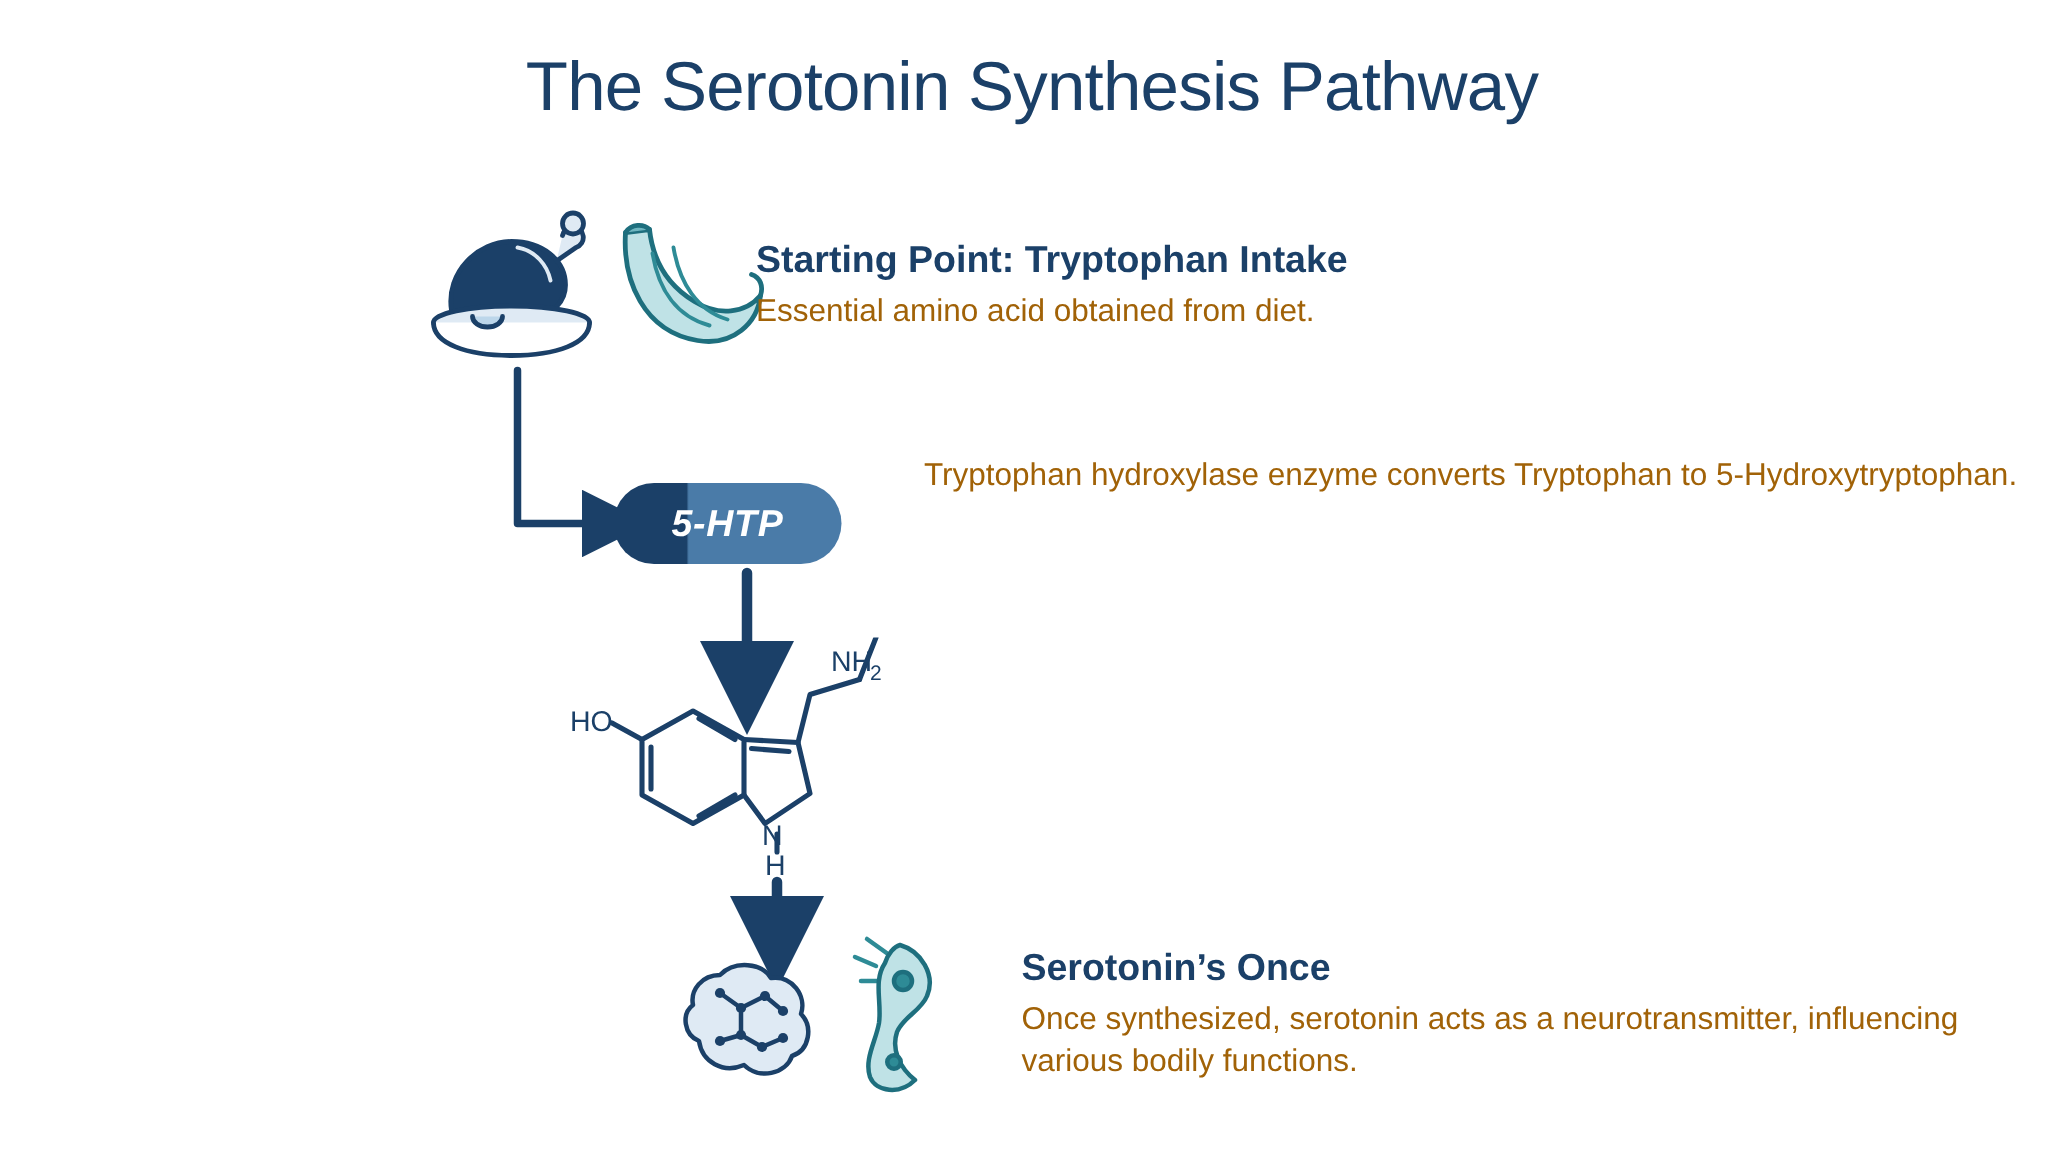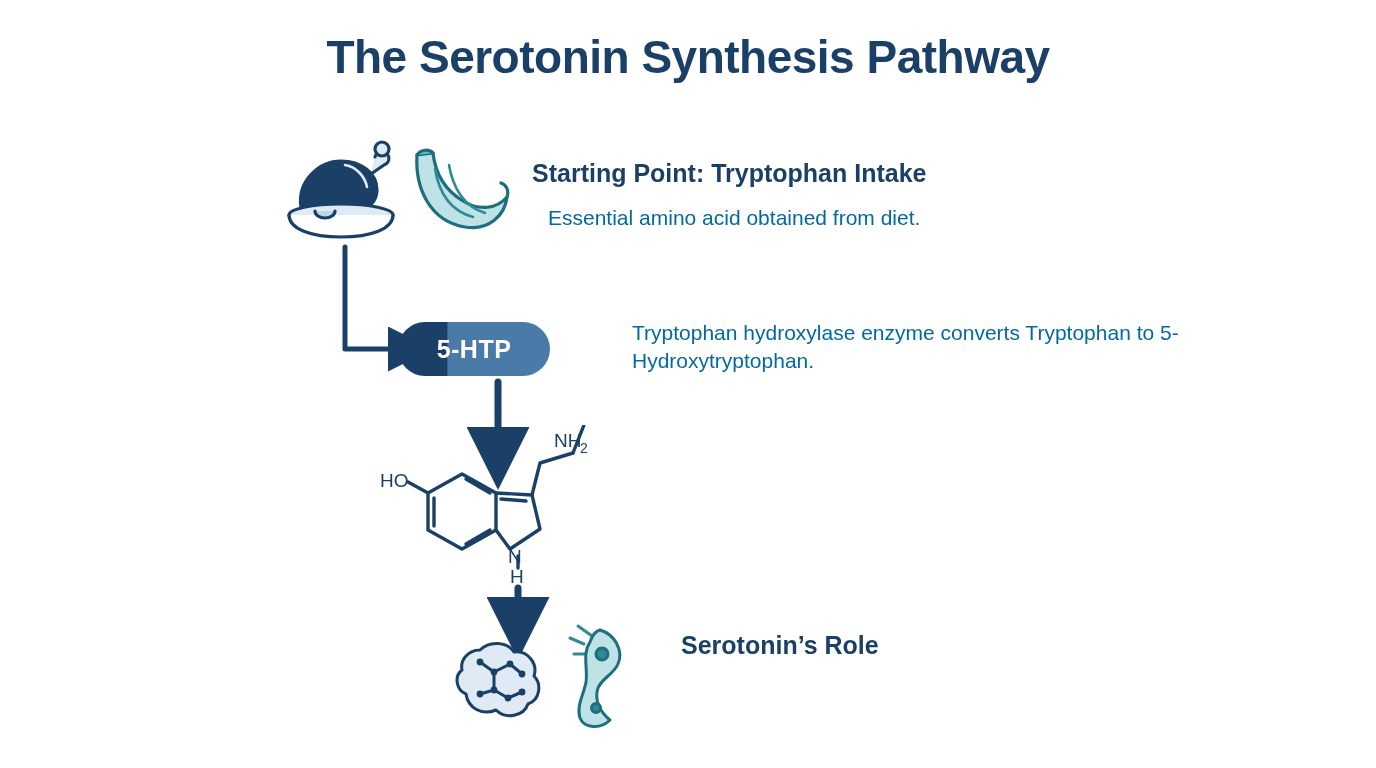--- a/index.html
+++ b/index.html
@@ -18,52 +18,52 @@
     position: absolute;
     inset: 0;
   }
   .title {
     position: absolute;
     top: 30px;
     left: 0;
     width: 1376px;
     text-align: center;
     font-size: 46px;
-    font-weight: bold;
+    font-weight: normal;
     color: #1b4068;
     letter-spacing: -0.5px;
   }
 
   
   .step-heading {
     font-size: 25px;
     font-weight: bold;
     color: #1b4068;
     line-height: 1.2;
     margin: 0 0 6px 0;
     white-space: nowrap;
   }
   .step-body {
     font-size: 21px;
-    color: #0369a1;
+    color: #a16207;
     line-height: 1.32;
-    margin: 16px;
+    margin: 0;
   }
   .text-block { position: absolute; }
 
-  #block-1 { left: 532px; top: 158px; }
+  #block-1 { left: 504px; top: 158px; }
   #block-2 { left: 616px; top: 303px; }
   #block-3 { left: 668px; top: 467px; }
   #block-4 { left: 681px; top: 630px; }
 
   
   .gfx { position: absolute; }
 
   #food-icon { left: 283px; top: 135px; }
-  #htp-pill  { left: 398px; top: 322px; }
+  #htp-pill  { left: 409px; top: 322px; font-style: italic; }
   #mol-icon  { left: 370px; top: 425px; }
   #brain-icon{ left: 450px; top: 620px; }
   #arrows    { left: 0px;  top: 0px; }
 
   .pill {
     width: 152px;
     height: 54px;
     border-radius: 27px;
     background: linear-gradient(90deg, #1b4068 0%, #1b4068 32%, #4a7ba8 33%, #4a7ba8 100%);
     color: #ffffff;
@@ -185,16 +185,17 @@
   </div>
 
   <div id="block-2" class="text-block">
     <p class="step-body">Tryptophan hydroxylase enzyme converts Tryptophan to 5-Hydroxytryptophan.</p>
   </div>
 
   <div id="block-3" class="text-block">
   </div>
 
   <div id="block-4" class="text-block">
-    <p class="step-heading">Serotonin’s Role</p>
+    <p class="step-heading">Serotonin’s Once</p>
+    <p class="step-body">Once synthesized, serotonin acts as a neurotransmitter, influencing various bodily functions.</p>
   </div>
 
 </div>
 
 </body></html>

